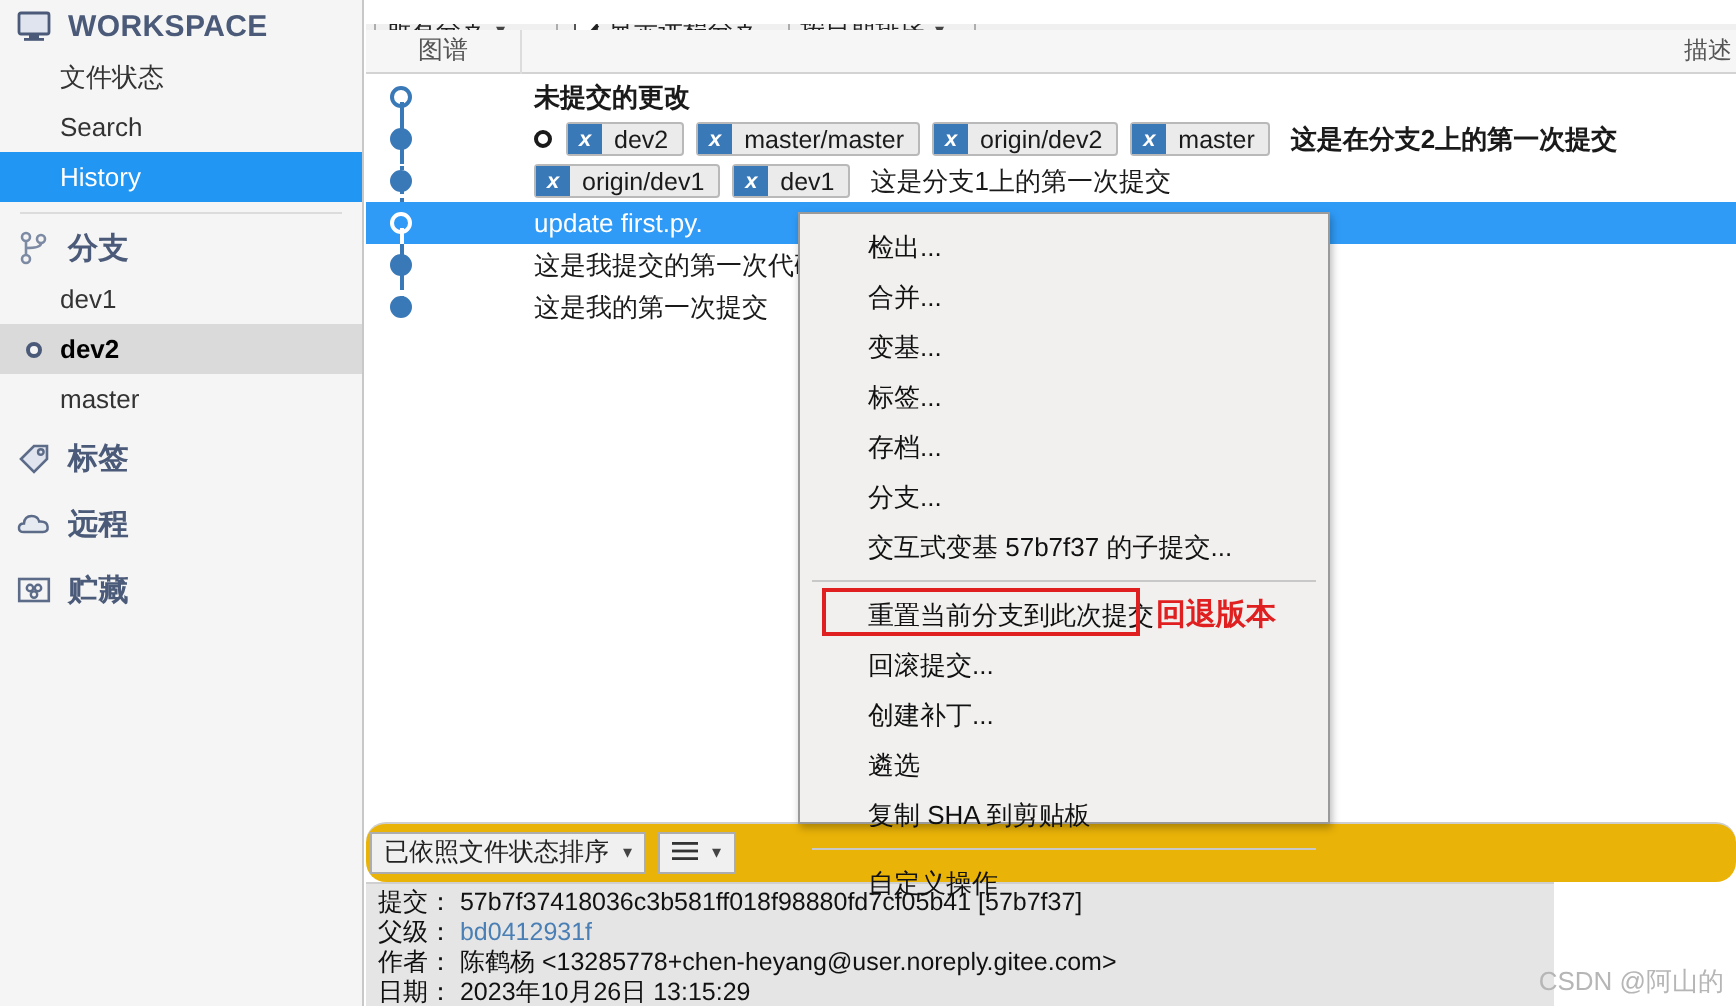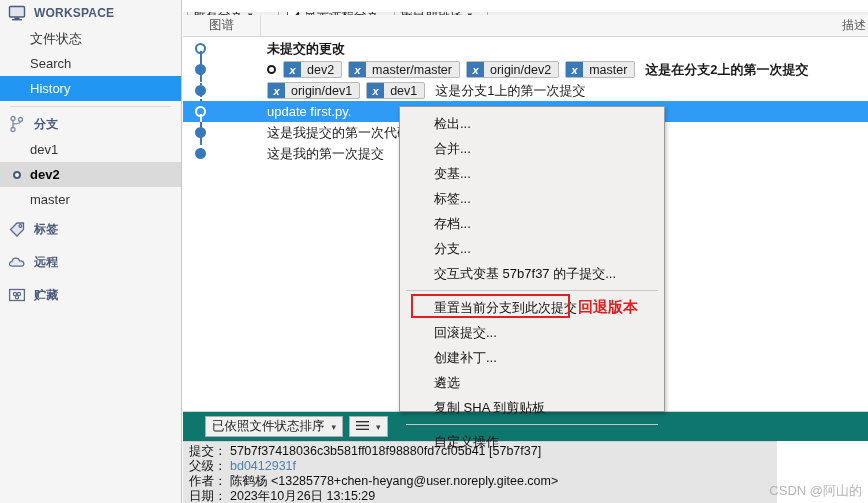--- a/index.html
+++ b/index.html
@@ -15,21 +15,21 @@
   
   #sidebar {
     position: absolute; left: 0; top: 0;
     width: 182px; height: 503px;
     background: #f5f5f5;
     border-right: 1px solid #c8c8c8;
   }
   .sb-section {
     display: flex; align-items: center;
     height: 26px; padding-left: 8px;
-    color: #4a5a78; font-weight: bold; font-size: 12px;
+    color: #4a5a78; font-weight: bold; font-size: 15px;
     letter-spacing: .2px;
   }
   .sb-section .sec-label { margin-left: 8px; }
   .sb-item {
     display: flex; align-items: center;
     height: 25px; padding-left: 30px;
     color: #333; font-size: 13px;
   }
   .sb-item.selected { background: #2196f3; color: #fff; }
   .sb-item.current { background: #dadada; font-weight: bold; color: #000; }
@@ -161,22 +161,22 @@
     border: 2px solid #e02020; z-index: 50; pointer-events: none;
   }
   #redlabel {
     position: absolute; left: 578px; top: 298px;
     color: #e02020; font-size: 15px; font-weight: bold; z-index: 50;
   }
 
   
   #btmbar {
     position: absolute; left: 183px; top: 411px; width: 685px; height: 30px;
-    background: #0f766e; border-top: 1px solid #cfcfcf;
-    display: flex; align-items: center; padding-left: 22px; gap: 6px;
+    background: #eab308; border-top: 1px solid #cfcfcf;
+    display: flex; align-items: center; padding-left: 2px; gap: 6px; border-radius: 10px;
   }
   .bb-btn {
     display: flex; align-items: center; gap: 7px;
     height: 21px; border: 1px solid #adadad; background: #f0f0f0;
     padding: 0 6px; font-size: 12.5px; color: #222;
   }
 
   
   #detail {
     position: absolute; left: 183px; top: 441px; width: 594px; height: 62px;

